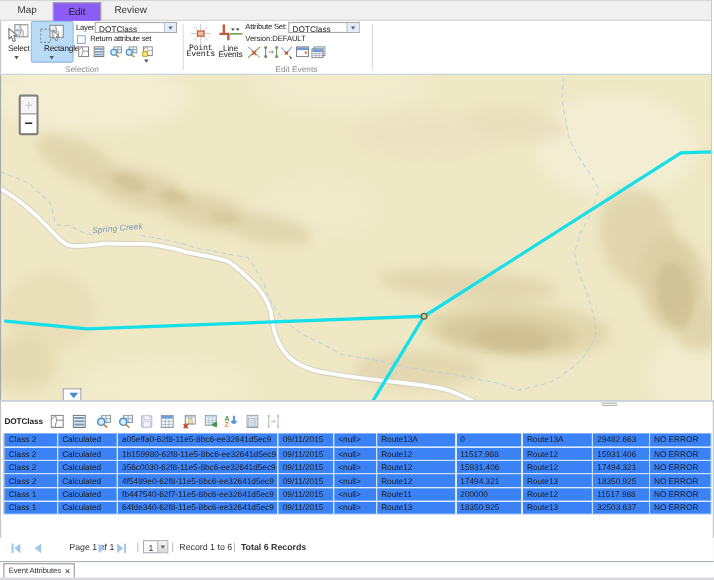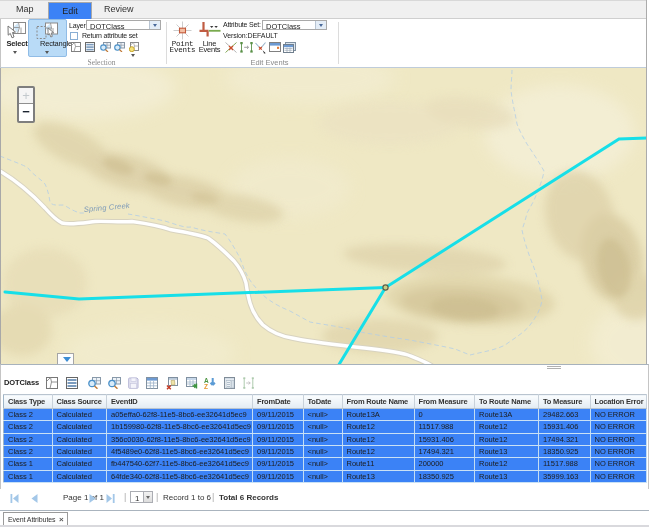--- a/index.html
+++ b/index.html
@@ -3,21 +3,21 @@
 <meta charset="utf-8">
 <style>
 * { margin:0; padding:0; box-sizing:border-box; }
 html,body { width:649px; height:527px; background:#fff; }
 #app { position:relative; width:649px; height:527px; font-family:"Liberation Sans", sans-serif; background:#fff; overflow:hidden; }
 .abs { position:absolute; }
 
 
 #tabstrip { left:0; top:0; width:649px; height:19px; background:#f0f0f0; border-top:1px solid #d8d8d8; border-bottom:1px solid #cfcfcf; }
 .rtab { position:absolute; top:4px; font-size:9px; color:#333; }
-#tab-edit { left:48px; top:2px; width:44px; height:18px; background:#3b82f6; border:1px solid #a8a8a8; border-bottom:none; text-align:center; font-size:9px; color:#222; padding-top:3px; }
+#tab-edit { left:48px; top:2px; width:44px; height:18px; background:#8b5cf6; border:1px solid #a8a8a8; border-bottom:none; text-align:center; font-size:9px; color:#222; padding-top:3px; }
 
 
 #ribbon { left:0; top:19px; width:649px; height:49px; background:#fff; border-bottom:1px solid #bfccda; border-left:1px solid #c5c5c5; border-right:1px solid #c5c5c5; }
 .rib-lbl { position:absolute; font-size:7px; letter-spacing:-0.2px; color:#222; }
 .btn-lbl { position:absolute; font-size:7.5px; letter-spacing:-0.2px; color:#222; text-align:center; line-height:6.5px; }
 .grp-lbl { position:absolute; top:39px; font-size:7.5px; color:#8a8a8a; text-align:center; }
 .vsep { position:absolute; top:3px; width:1px; height:42px; background:#dcdcdc; }
 .combo { position:absolute; height:10px; background:#fff; border:1px solid #a9a9a9; font-size:7.5px; color:#222; }
 .combo .ctext { position:absolute; left:3px; top:1px; }
 .combo .cbtn { position:absolute; right:0; top:0; bottom:0; width:11px; background:#e4edf7; border-left:1px solid #b8c4d2; }
@@ -72,21 +72,21 @@
   <div class="rtab" style="left:104px;">Review</div>
 
   <div id="ribbon" class="abs">
 
     <svg class="abs" style="left:4px; top:2px;" width="21" height="19" viewBox="0 0 21 19">
       <rect x="8.5" y="1.5" width="12" height="11" fill="#fff" stroke="#8a8a8a"></rect>
       <path d="M8.5 6 L13 2 L14 7 L12 12" fill="#cfe6f7" stroke="none"></path>
       <path d="M13.5 1.5 L14.5 6.5 L12.5 12.5 M8.5 6.5 L14.5 6.5 M16 6.5 L16 12.5" fill="none" stroke="#8a8a8a" stroke-width="0.8"></path>
       <path d="M3 5 L10.5 11 L7.5 11.5 L9 16 L7 16.8 L5.3 12.4 L3.2 14.2 Z" fill="#fff" stroke="#777" stroke-width="1"></path>
     </svg>
-    <div class="btn-lbl" style="left:1px; top:22px; width:30px;font-weight:bold;">Select</div>
+    <div class="btn-lbl" style="left:1px; top:22px; width:30px;">Select</div>
     <div class="dda" style="left:11.5px; top:31.5px;"></div>
 
     <div id="rect-btn"></div>
     <svg class="abs" style="left:35px; top:3px;" width="23" height="18" viewBox="0 0 23 18">
       <rect x="1" y="4.5" width="9" height="12" fill="none" stroke="#8a8a8a" stroke-dasharray="2 1.6"></rect>
       <rect x="9.5" y="1" width="12" height="11" fill="#fff" stroke="#8a8a8a"></rect>
       <path d="M9.5 5.5 L14 1.5 L15 6.5 L13 11.5" fill="#cfe6f7" stroke="none"></path>
       <path d="M14.5 1 L15.5 6 L13.5 12 M9.5 6 L15.5 6 M17 6 L17 12" fill="none" stroke="#8a8a8a" stroke-width="0.8"></path>
       <path d="M12 6 L17.5 10.5 L15.2 11 L16.3 14.4 L14.8 15 L13.6 11.7 L12.1 13 Z" fill="#fff" stroke="#777" stroke-width="0.9"></path>
     </svg>
@@ -124,21 +124,21 @@
       <line x1="7" y1="0.5" x2="7" y2="6" stroke="#8a97a5" stroke-width="0.7"></line>
       <circle cx="3.4" cy="5.6" r="2.7" fill="#d9ecfa" stroke="#4a90c8" stroke-width="1.1"></circle>
       <line x1="5.4" y1="7.6" x2="8" y2="9.9" stroke="#c07a38" stroke-width="1.3"></line>
     </svg>
     <svg class="abs" style="left:128px; top:23px;" width="10" height="10" viewBox="0 0 10 10">
       <rect x="1.5" y="0.5" width="8" height="8" fill="#fff" stroke="#8a8a8a"></rect>
       <path d="M1.5 3 L4.5 0.5 M4.5 0.5 L5.5 4 L4.5 8.5 M5.5 4 L9.5 4" fill="none" stroke="#999" stroke-width="0.7"></path>
       <circle cx="2.8" cy="7.2" r="2.5" fill="#f5e27a" stroke="#c8a52e" stroke-width="1"></circle>
     </svg>
     <div class="dda" style="left:129.5px; top:35px;"></div>
-    <div class="grp-lbl" style="left:58px; width:85px;font-family:Liberation Serif, serif;">Selection</div>
+    <div class="grp-lbl" style="left:31px; width:85px;">Selection</div>
     <div class="vsep" style="left:164.5px;"></div>
 
     <svg class="abs" style="left:172px; top:2px;" width="19" height="19" viewBox="0 0 19 19">
       <g stroke="#c6c6c6" stroke-width="0.9">
         <line x1="9.5" y1="0.5" x2="9.5" y2="18.5"></line>
         <line x1="0.5" y1="9.5" x2="18.5" y2="9.5"></line>
         <line x1="3.5" y1="3.5" x2="15.5" y2="15.5"></line>
         <line x1="15.5" y1="3.5" x2="3.5" y2="15.5"></line>
       </g>
       <rect x="6.5" y="7.2" width="6" height="4.6" fill="#f3bfa4" stroke="#c4593a" stroke-width="1.1"></rect>
@@ -351,32 +351,20 @@
           <col style="width:146px">
           <col style="width:50.5px">
           <col style="width:39px">
         <col style="width:72px">
           <col style="width:60.5px">
           <col style="width:64px">
           <col style="width:51.5px">
           <col style="width:56.5px">
       </colgroup>
       <tbody>
-          <tr>
-        <th>Class Type</th>
-            <th>Class Source</th>
-            <th>EventID</th>
-            <th>FromDate</th>
-            <th>ToDate</th>
-        <th>From Route Name</th>
-            <th>From Measure</th>
-            <th>To Route Name</th>
-            <th>To Measure</th>
-            <th>Location Error</th>
-      </tr>
       <tr>
             <td>Class 2</td>
             <td>Calculated</td>
             <td class="eid">a05effa0-62f8-11e5-8bc6-ee32641d5ec9</td>
             <td>09/11/2015</td>
             <td>&lt;null&gt;</td>
             <td>Route13A</td>
             <td>0</td>
             <td>Route13A</td>
             <td>29482.663</td>
@@ -432,21 +420,21 @@
           </tr>
       <tr>
             <td>Class 1</td>
             <td>Calculated</td>
             <td class="eid">64fde340-62f8-11e5-8bc6-ee32641d5ec9</td>
             <td>09/11/2015</td>
             <td>&lt;null&gt;</td>
             <td>Route13</td>
             <td>18350.925</td>
             <td>Route13</td>
-            <td>35999.163</td>
+            <td>32503.637</td>
             <td>NO ERROR</td>
           </tr>
     </tbody>
       </table>
   </div>
 
   <div id="pager" class="abs">
     <svg class="abs" style="left:10px; top:4.5px;" width="9" height="9" viewBox="0 0 9 9">
         <rect x="0.5" y="0" width="1.8" height="9" fill="#a3c7e8"></rect>
         <path d="M8.5 0 L3 4.5 L8.5 9 Z" fill="#a3c7e8"></path>

